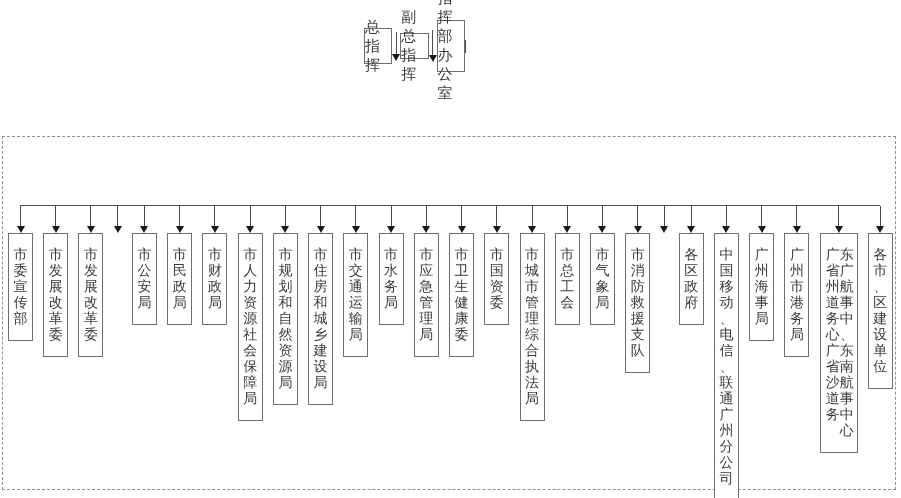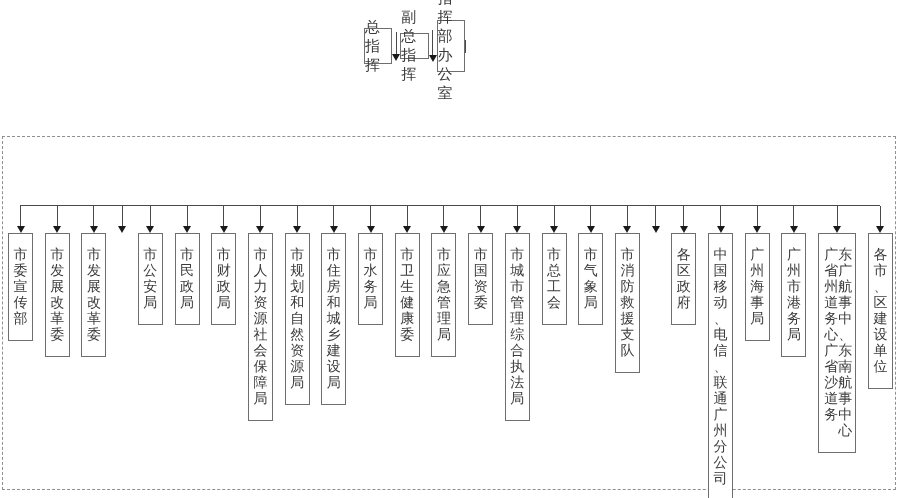--- a/index.html
+++ b/index.html
@@ -163,50 +163,57 @@
   </div>
 
   <div class="member-col">
     <div class="varrow">
       <i class="stem stem20"></i>
       <i class="head"></i>
     </div>
     <div class="member-box">市住房和城乡建设局</div>
   </div>
 
+  <div class="member-col">
+    <div class="varrow">
+      <i class="stem stem20"></i>
+      <i class="head"></i>
+    </div>
+    <div class="member-box">市交通运输局</div>
+  </div>
 
   <div class="member-col">
     <div class="varrow">
       <i class="stem stem20"></i>
       <i class="head"></i>
     </div>
     <div class="member-box">市水务局</div>
   </div>
 
   <div class="member-col">
     <div class="varrow">
       <i class="stem stem20"></i>
       <i class="head"></i>
     </div>
+    <div class="member-box">市应急管理局</div>
+  </div>
+
+  <div class="member-col">
+    <div class="varrow">
+      <i class="stem stem20"></i>
+      <i class="head"></i>
+    </div>
     <div class="member-box">市卫生健康委</div>
   </div>
 
   <div class="member-col">
     <div class="varrow">
       <i class="stem stem20"></i>
       <i class="head"></i>
     </div>
-    <div class="member-box">市应急管理局</div>
-  </div>
-
-  <div class="member-col">
-    <div class="varrow">
-      <i class="stem stem20"></i>
-      <i class="head"></i>
-    </div>
     <div class="member-box">市国资委</div>
   </div>
 
   <div class="member-col">
     <div class="varrow">
       <i class="stem stem20"></i>
       <i class="head"></i>
     </div>
     <div class="member-box">市城市管理综合执法局</div>
   </div>

